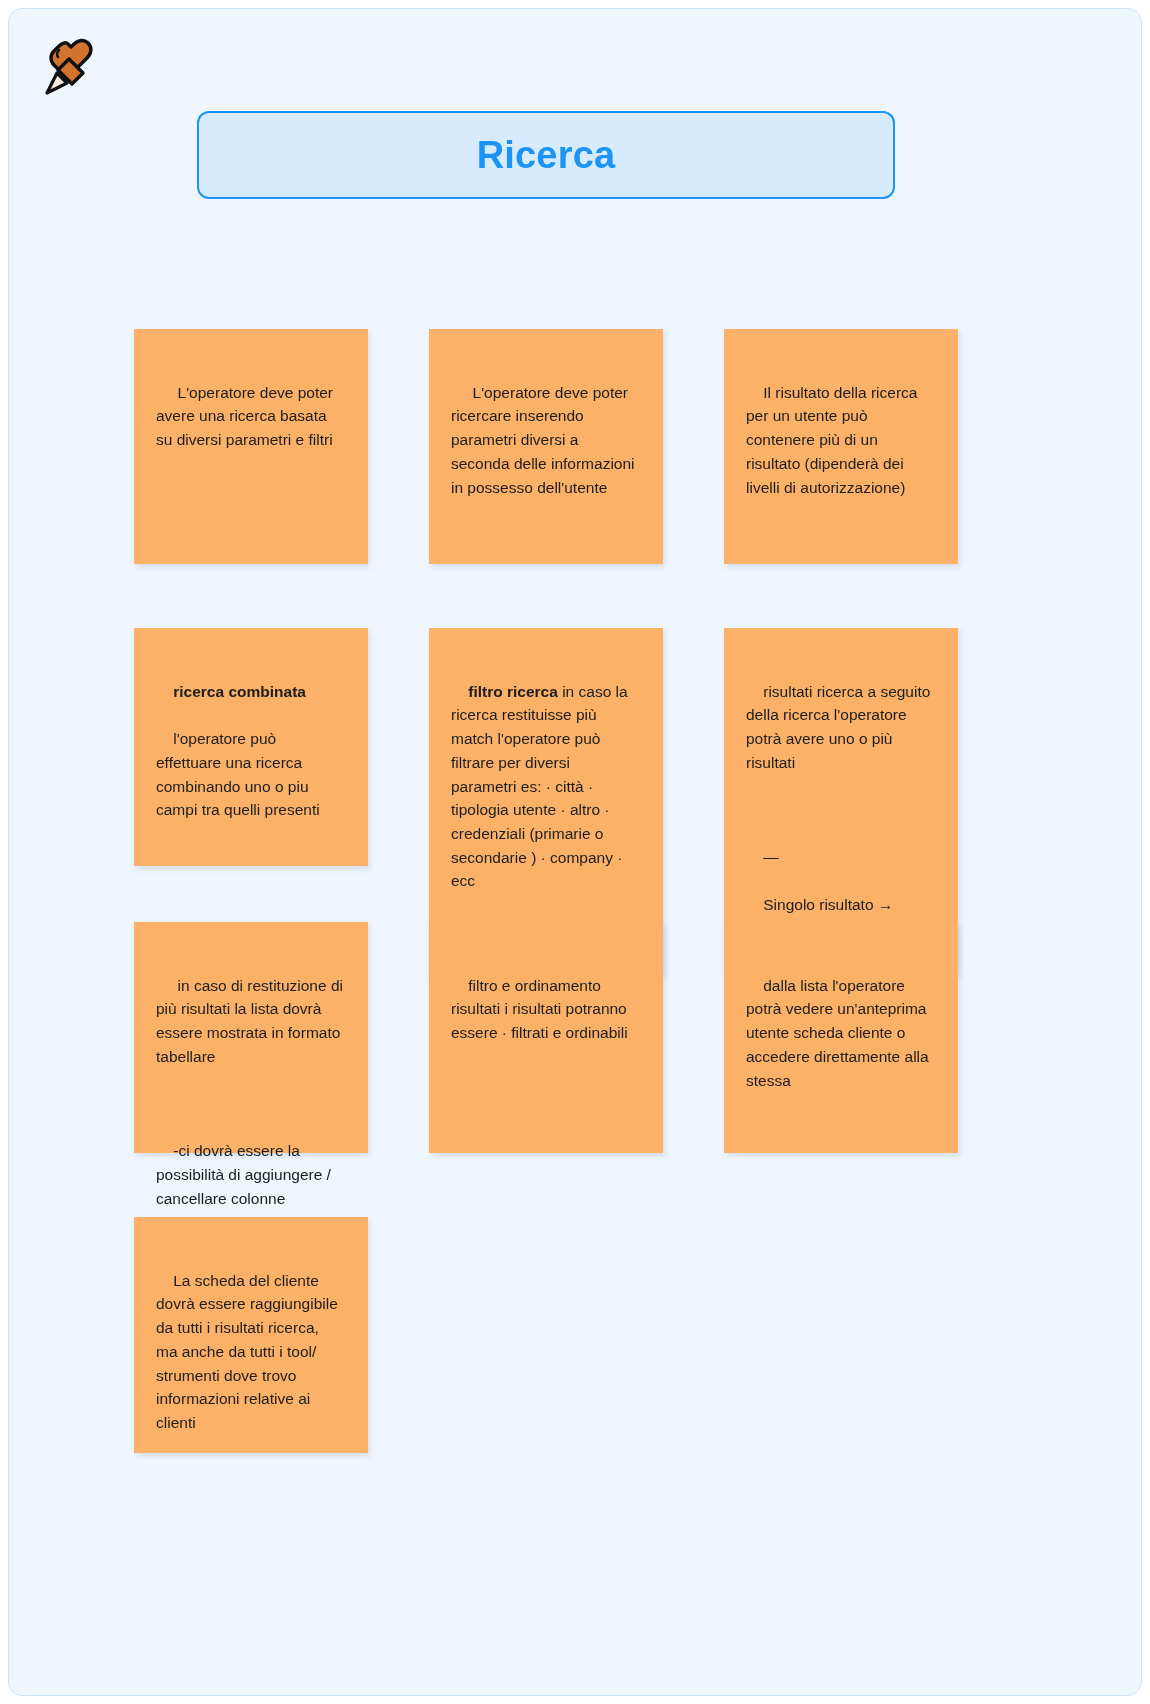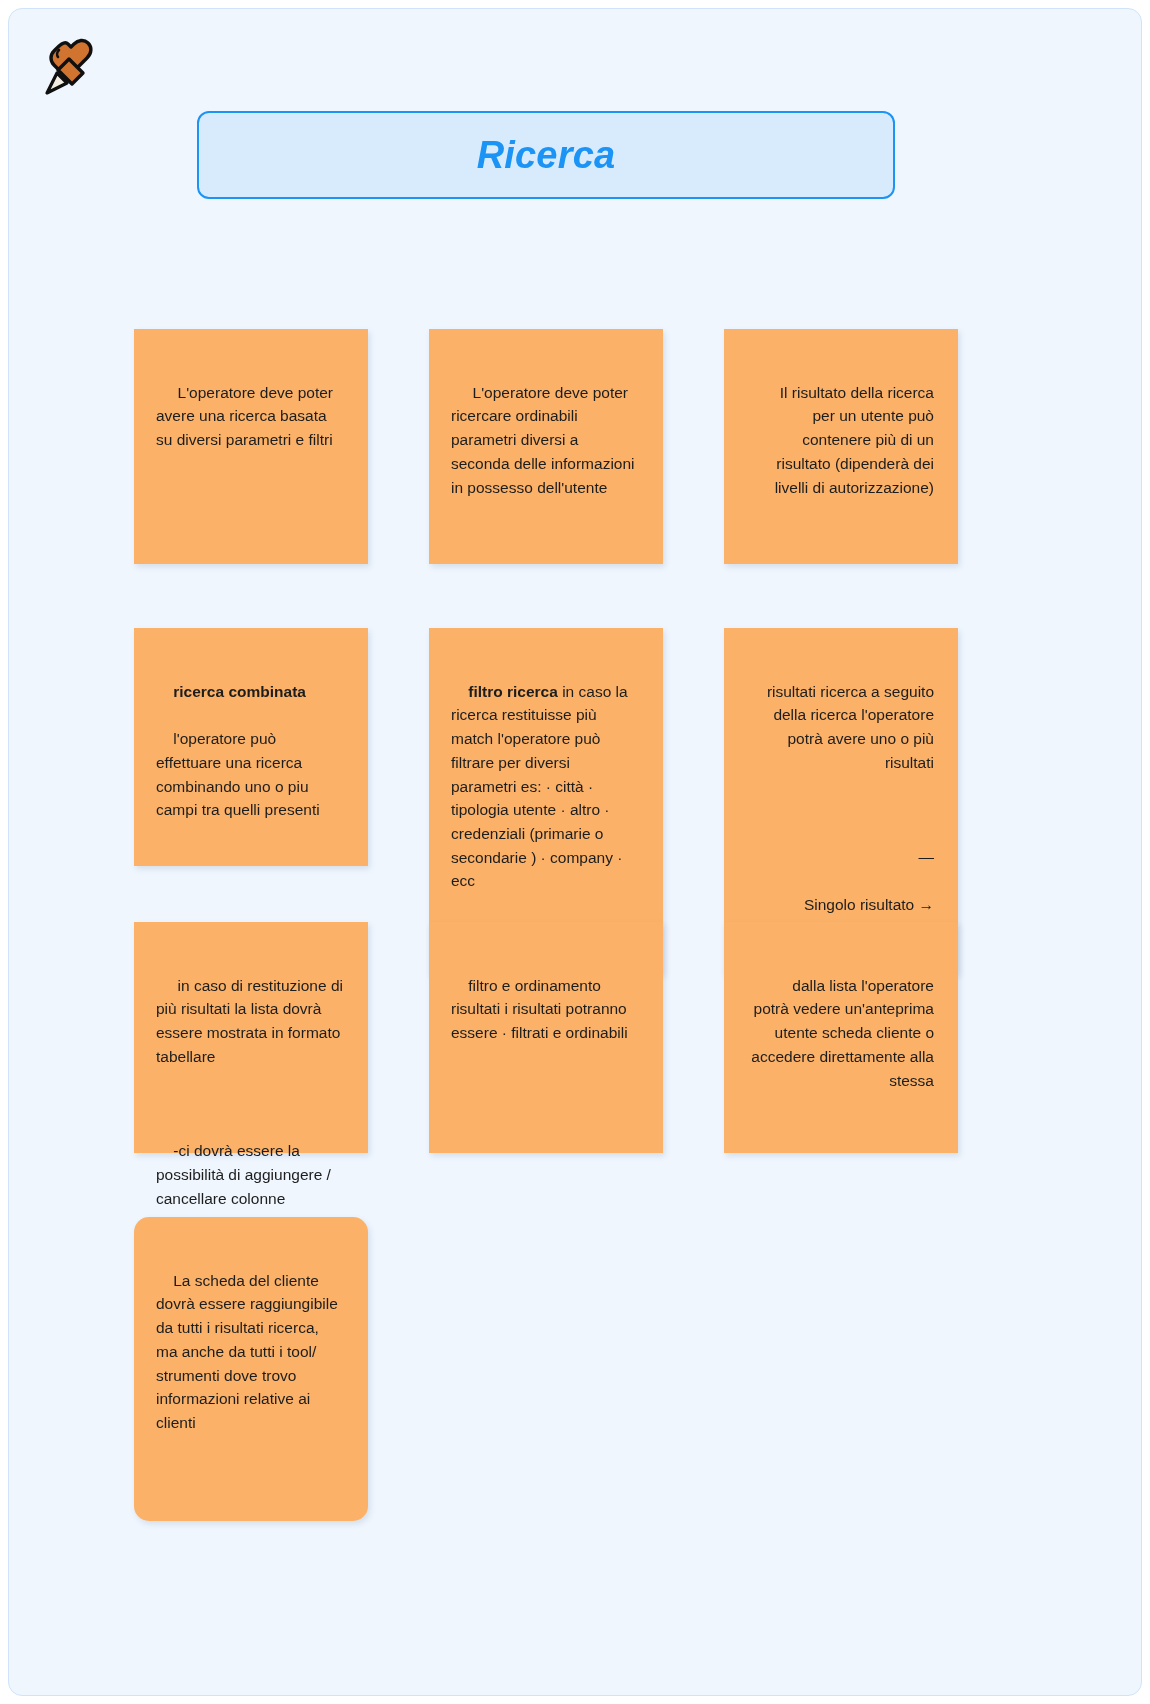--- a/index.html
+++ b/index.html
@@ -49,21 +49,20 @@
     display: flex;
     align-items: center;
     justify-content: center;
   }
   .title-text {
     color: #1b94f5;
     font-size: 38px;
     font-weight: bold;
     letter-spacing: 0.2px;
     line-height: 1;
-    font-style: italic;
   }
 
   
   .subtitle {
     position: absolute;
     left: 188px;
     top: 232px;
     width: 698px;
     text-align: center;
     font-size: 14.5px;
@@ -87,28 +86,28 @@
   }
   .note b { font-weight: bold; }
   .note .rule {
     display: block;
     height: 1.5em;
   }
 
   
   .c1 { left: 125px; width: 234px; }
   .c2 { left: 420px; width: 234px; }
-  .c3 { left: 715px; width: 234px; text-align: right; }
+  .c3 { left: 715px; width: 234px; }
 
   
   .r1 { top: 320px; height: 235px; }
   .r2 { top: 619px; height: 238px; }
   .r2b { top: 619px; height: 346px; }
   .r3 { top: 913px; height: 231px; }
-  .r4 { top: 1208px; height: 304px; border-radius: 15px; }
+  .r4 { top: 1208px; height: 236px; }
 </style>
 </head>
 <body>
 
 <div class="board">
 
   <div class="pin">
     <svg viewBox="0 0 64 64" width="64" height="64" aria-hidden="true">
       <path d="M18 36 L8 56 L28 46 Z" fill="#f3ece0" stroke="#101010" stroke-width="3.2" stroke-linejoin="round"></path>
       <path d="M15 14 C11 18 11 24 15 28 L20 33 L30 23 L38 31 L48 21 C53 16 53 10 49 6 C45 2 39 3 35 7 L32 10 L29 7 C25 3 19 10 15 14 Z" fill="#d1742f" stroke="#101010" stroke-width="3.4" stroke-linejoin="round"></path>
@@ -119,21 +118,21 @@
 
   <div class="title-banner">
     <div class="title-text">Ricerca</div>
   </div>
 
 
   <div class="note c1 r1">
     <span> L'operatore deve poter avere una ricerca basata su diversi parametri e filtri</span>
   </div>
   <div class="note c2 r1">
-    <span> L'operatore deve poter ricercare ordinabili parametri diversi a seconda delle informazioni in possesso dell'utente</span>
+    <span> L'operatore deve poter ricercare inserendo parametri diversi a seconda delle informazioni in possesso dell'utente</span>
   </div>
   <div class="note c3 r1">
     <span>Il risultato della ricerca per un utente può contenere più di un risultato (dipenderà dei livelli di autorizzazione)</span>
   </div>
 
   <div class="note c1 r2">
     <b>ricerca combinata</b><br>
     <span>l'operatore può effettuare una ricerca combinando uno o piu campi tra quelli presenti</span>
   </div>
   <div class="note c2 r2b">

